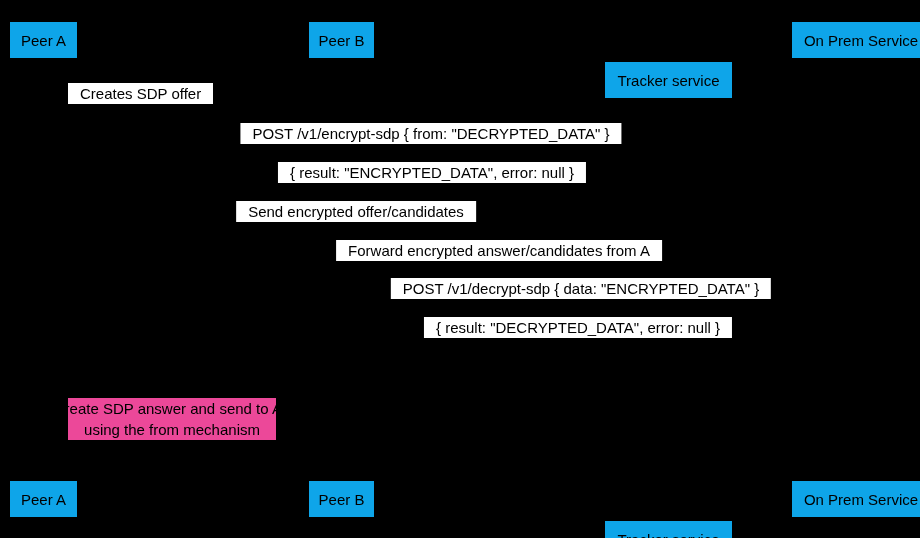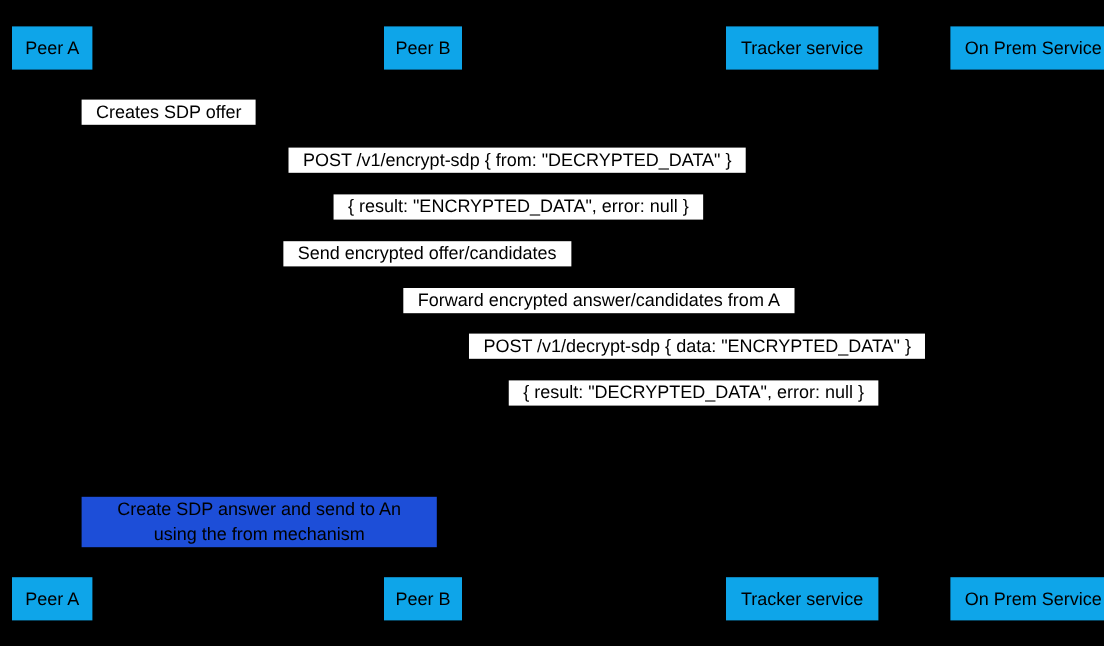--- a/index.html
+++ b/index.html
@@ -24,22 +24,22 @@
     display: flex;
     align-items: center;
     justify-content: center;
     font-size: 15px;
     white-space: nowrap;
     box-sizing: border-box;
   }
   .row-top    { top: 22px; }
   .row-bottom { top: 481px; }
   .a-peera   { left: 10px;  width: 67px;  }
-  .a-peerb   { left: 320px; width: 65px;  }
-  .a-tracker { left: 605px; width: 127px; }
+  .a-peerb   { left: 309px; width: 65px;  }
+  .a-tracker { left: 605px; width: 127px; margin-top: 40px; }
   .a-onprem  { left: 792px; width: 138px; }
 
   .msg {
     position: absolute;
     background: #ffffff;
     color: #000000;
     font-size: 15px;
     line-height: 21px;
     height: 21px;
     padding: 0 12px;
@@ -51,24 +51,24 @@
   .m3 { left: 432px; top: 162px; }
   .m4 { left: 356px; top: 201px; }
   .m5 { left: 499px; top: 240px; }
   .m6 { left: 581px; top: 278px; }
   .m7 { left: 578px; top: 317px; }
   .m8 { left: 195px; top: 365px; }
 
   .note {
     position: absolute;
     left: 68px;
-    top: 414px;
-    width: 296px;
+    top: 398px;
+    width: 208px;
     height: 42px;
-    background: #1d4ed8;
+    background: #ec4899;
     color: #000000;
     font-size: 15px;
     line-height: 21px;
     display: flex;
     flex-direction: column;
     align-items: center;
     justify-content: center;
     text-align: center;
     white-space: nowrap;
   }

